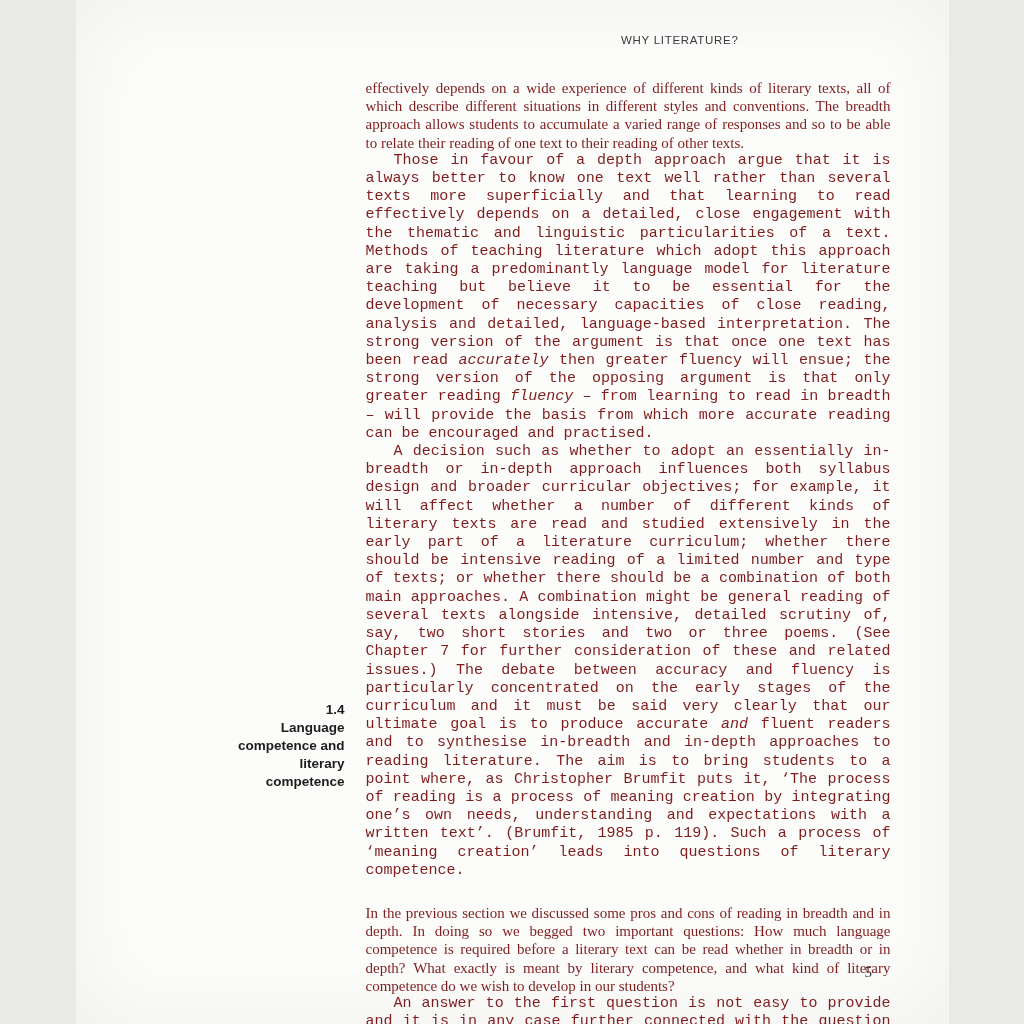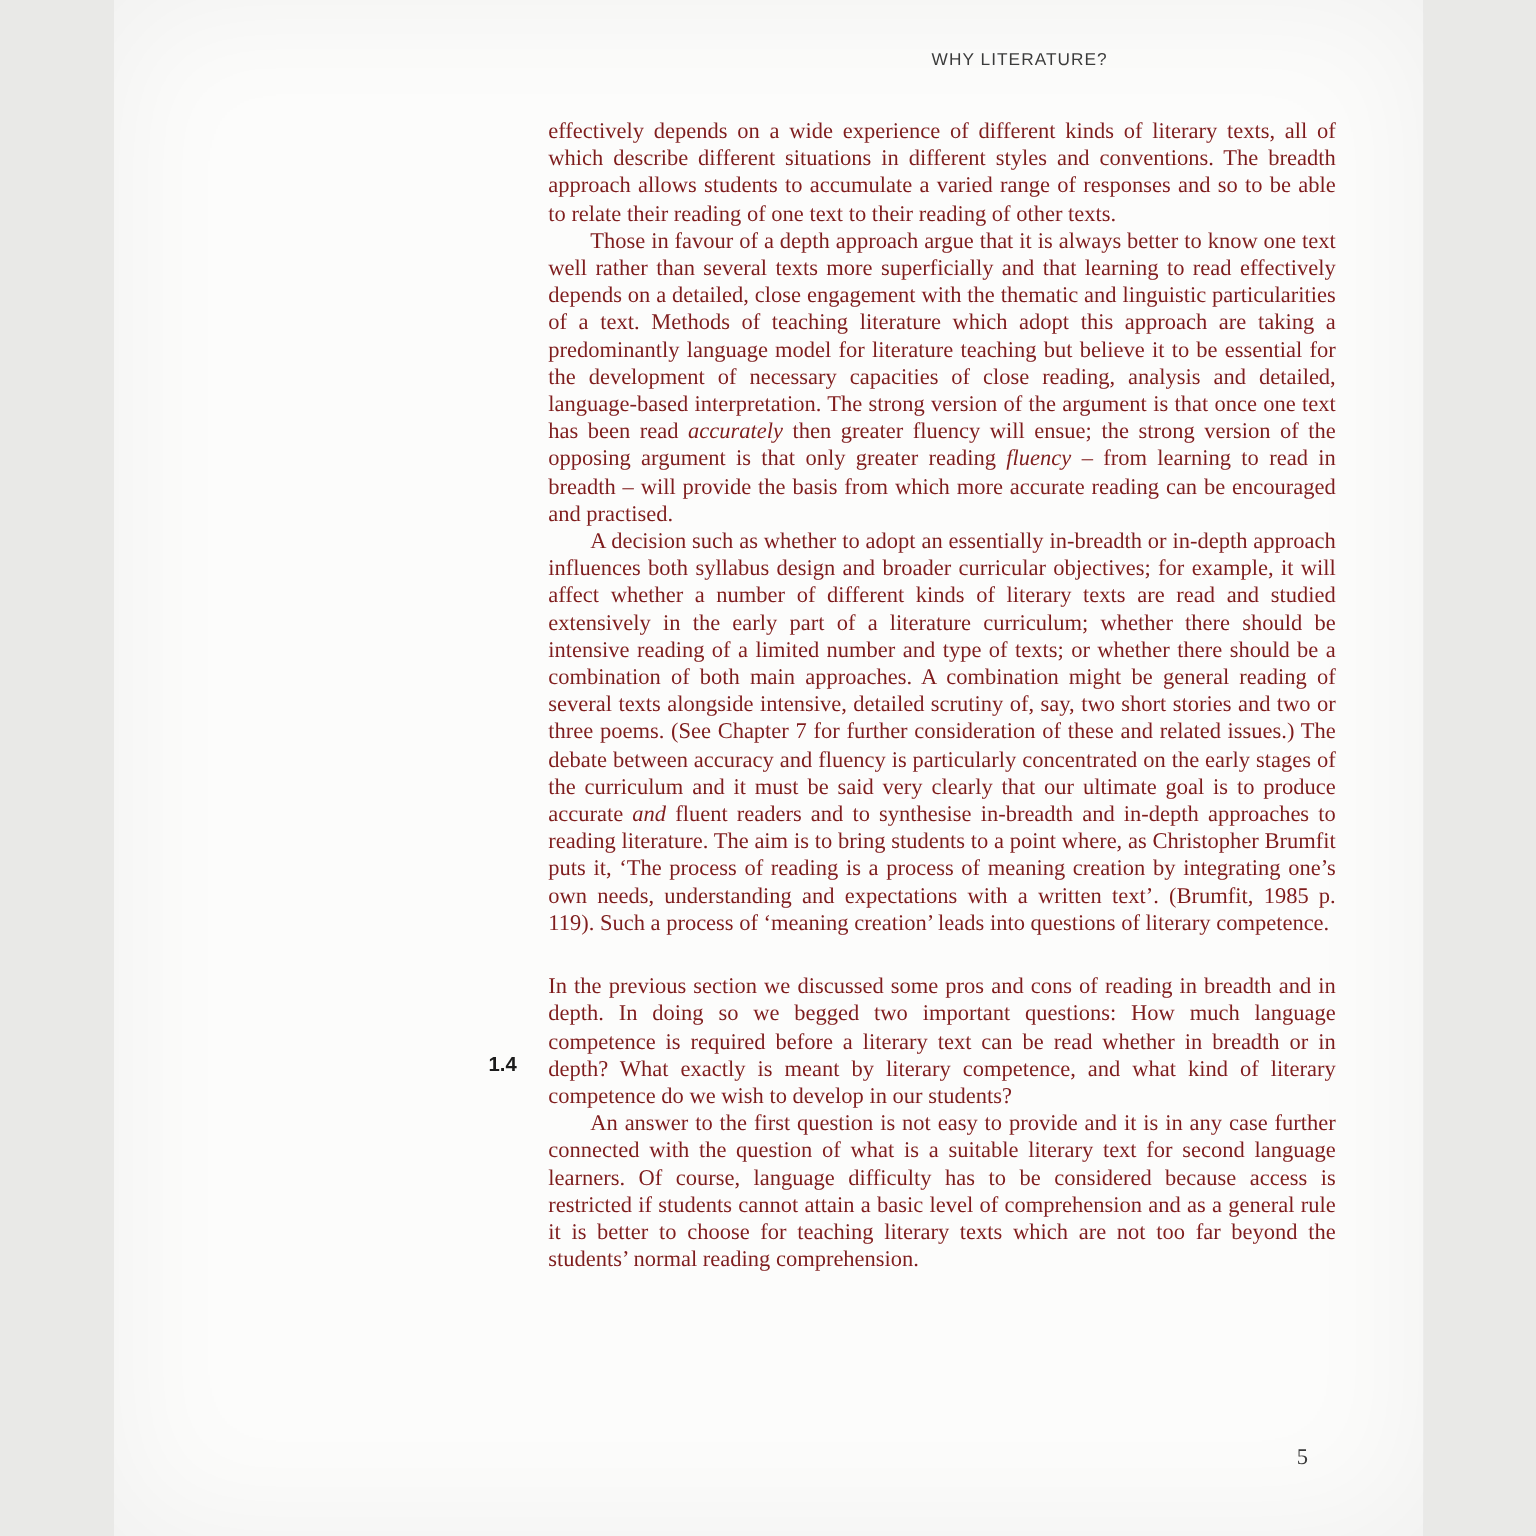--- a/index.html
+++ b/index.html
@@ -44,40 +44,41 @@
     position: absolute;
     left: 290px;
     top: 79px;
     width: 525px;
     font-size: 15px;
     line-height: 18.2px;
     text-align: justify;
     color: #7f1d1d;
   }
   .text-col p { margin: 0; }
-  .text-col p.indent { text-indent: 28px; }
+  .text-col p.indent { text-indent: 28px; font-family: Liberation Mono, monospace; }
   .text-col p.section-start { margin-top: 24px; }
   .em { font-style: italic; }
   .page-number {
     position: absolute;
     left: 789px;
     top: 964px;
     font-size: 15px;
     color: #3a3a3a;
   }
 </style>
 </head>
 <body>
 
 <div class="page">
 
   <div class="running-head">WHY LITERATURE?</div>
 
   <aside class="margin-heading">
     <div class="sec-num">1.4</div>
+    <div class="sec-title">Language competence and literary competence</div>
   </aside>
 
   <main class="text-col">
       <p><span>effectively depends on a wide experience of different kinds of literary texts, all of which describe different situations in different styles and conventions. The breadth approach allows students to accumulate a varied range of responses and so to be able to relate their reading of one text to their reading of other texts.</span></p>
       <p class="indent"><span>Those in favour of a depth approach argue that it is always better to know one text well rather than several texts more superficially and that learning to read effectively depends on a detailed, close engagement with the thematic and linguistic particularities of a text. Methods of teaching literature which adopt this approach are taking a predominantly language model for literature teaching but believe it to be essential for the development of necessary capacities of close reading, analysis and detailed, language-based interpretation. The strong version of the argument is that once one text has been read </span><span class="em">accurately</span><span> then greater fluency will ensue; the strong version of the opposing argument is that only greater reading </span><span class="em">fluency</span><span> – from learning to read in breadth – will provide the basis from which more accurate reading can be encouraged and practised.</span></p>
       <p class="indent"><span>A decision such as whether to adopt an essentially in-breadth or in-depth approach influences both syllabus design and broader curricular objectives; for example, it will affect whether a number of different kinds of literary texts are read and studied extensively in the early part of a literature curriculum; whether there should be intensive reading of a limited number and type of texts; or whether there should be a combination of both main approaches. A combination might be general reading of several texts alongside intensive, detailed scrutiny of, say, two short stories and two or three poems. (See Chapter 7 for further consideration of these and related issues.) The debate between accuracy and fluency is particularly concentrated on the early stages of the curriculum and it must be said very clearly that our ultimate goal is to produce accurate </span><span class="em">and</span><span> fluent readers and to synthesise in-breadth and in-depth approaches to reading literature. The aim is to bring students to a point where, as Christopher Brumfit puts it, ‘The process of reading is a process of meaning creation by integrating one’s own needs, understanding and expectations with a written text’. (Brumfit, 1985 p. 119). Such a process of ‘meaning creation’ leads into questions of literary competence.</span></p>
       <p class="section-start"><span>In the previous section we discussed some pros and cons of reading in breadth and in depth. In doing so we begged two important questions: How much language competence is required before a literary text can be read whether in breadth or in depth? What exactly is meant by literary competence, and what kind of literary competence do we wish to develop in our students?</span></p>
       <p class="indent"><span>An answer to the first question is not easy to provide and it is in any case further connected with the question of what is a suitable literary text for second language learners. Of course, language difficulty has to be considered because access is restricted if students cannot attain a basic level of comprehension and as a general rule it is better to choose for teaching literary texts which are not too far beyond the students’ normal reading comprehension.</span></p>
     </main>
 

